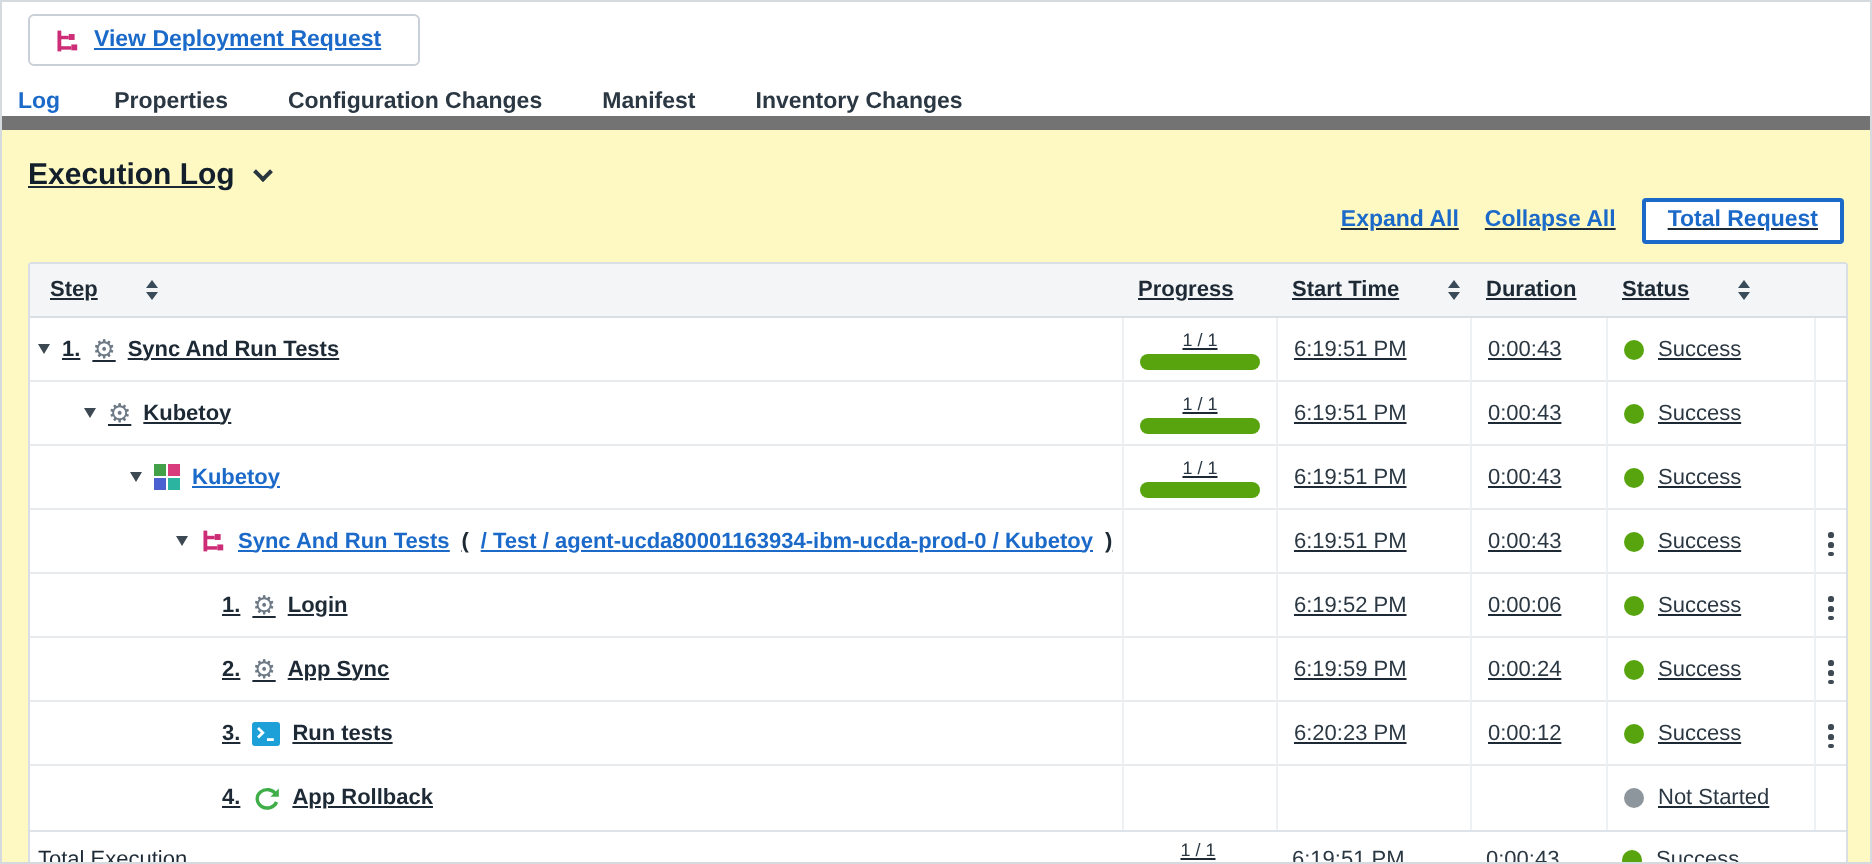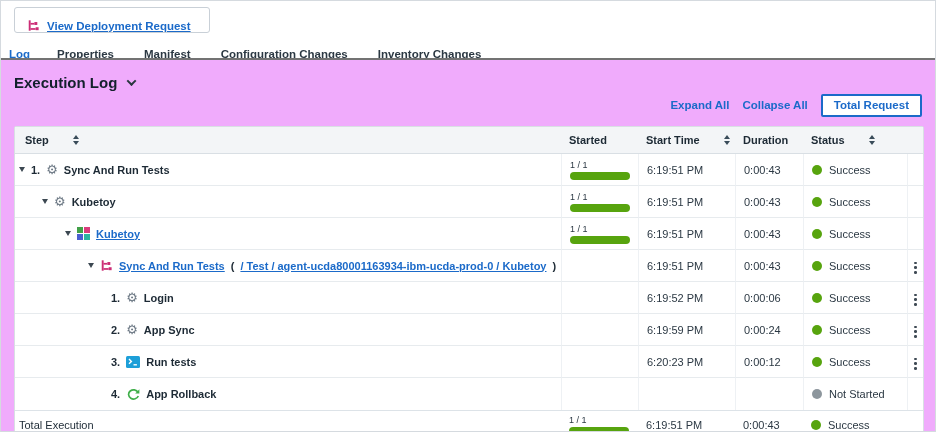--- a/index.html
+++ b/index.html
@@ -3,36 +3,36 @@
 <meta charset="utf-8">
 <style>
   * { margin:0; padding:0; box-sizing:border-box; }
   html,body { background:#fff; }
   body { font-family:"Liberation Sans", sans-serif; color:#1d2a35; }
   .page { position:relative; width:936px; height:432px; background:#fff; border:1px solid #d5dadf; overflow:hidden; }
 
   
   .topbar { padding:6px 0 0 13px; }
   .breadcrumb { display:inline-flex; align-items:stretch; border:1px solid #c9d0d7; border-radius:3px; height:26px; background:#fff; }
-  .bc-left { display:flex; align-items:flex-end; gap:7px; padding:0 18px 0 12px; }
+  .bc-left { display:flex; align-items:center; gap:7px; padding:0 18px 0 12px; }
   .bc-link { color:#1b6ac9; font-size:11.5px; font-weight:bold; text-decoration:underline; cursor:pointer; }
   .bc-right { position:relative; display:flex; align-items:center; padding:0 18px 0 22px; }
   .bc-notch { position:absolute; left:-6px; top:50%; width:12px; height:12px; background:#fff;
               transform:translateY(-50%) rotate(45deg); border-left:1px solid #c9d0d7; border-bottom:1px solid #c9d0d7; }
   .bc-current { font-size:11.5px; font-weight:bold; color:#2b3843; }
   .ico-proc { width:13px; height:13px; fill:#cc2d76; flex:0 0 auto; }
 
   
   .tabs { display:flex; margin-top:5px; padding-left:0; }
   .tab { font-size:11.5px; font-weight:bold; color:#2b3843; padding:7px 15px 6px 15px; cursor:pointer; border-bottom:3px solid transparent; }
   .tab:first-child { padding-left:8px; padding-right:12px; }
   .tab.active { color:#1b6ac9; border-bottom-color:#1b6ac9; }
 
   
-  .content { position:absolute; top:57px; left:0; right:0; bottom:0; background:#f0abfc; border-top:2px solid #737373; padding:0 13px; }
+  .content { position:absolute; top:57px; left:0; right:0; bottom:0; background:#fef9c3; border-top:7px solid #737373; padding:0 13px;text-decoration:underline; }
   .section-head { display:flex; align-items:center; margin-top:13px; height:18px; }
   .section-title { font-size:15px; font-weight:bold; color:#13202c; }
   .chev-down { width:7px; height:7px; border-right:2px solid #29363f; border-bottom:2px solid #29363f;
                transform:rotate(45deg) translate(-1px,-1px); margin-left:11px; cursor:pointer; }
   .controls { display:flex; justify-content:flex-end; align-items:center; gap:13px; margin-top:2px; height:24px; }
   .ctrl-link { color:#1b6ac9; font-size:11.5px; font-weight:bold; cursor:pointer; }
   .btn { height:23px; padding:0 11px; background:#fff; border:2px solid #1b6ac9; border-radius:2px;
          color:#1b6ac9; font-size:11.5px; font-weight:bold; font-family:inherit; cursor:pointer; }
   .controls .btn + .btn { margin-left:-5px; }
 
@@ -59,21 +59,21 @@
   .steplabel { font-weight:bold; color:#1d2a35; }
   .steplink { font-weight:bold; color:#1b6ac9; text-decoration:underline; cursor:pointer; }
   .paren { font-weight:bold; color:#1d2a35; }
   .ico-gear { font-size:13px; line-height:13px; color:#6d7985; flex:0 0 auto; }
   .ico-comp { display:grid; grid-template-columns:6px 6px; grid-template-rows:6px 6px; gap:1px; flex:0 0 auto; }
   .ico-comp i { display:block; }
   .ico-comp .c1{background:#42a048;} .ico-comp .c2{background:#d93c7c;}
   .ico-comp .c3{background:#4a5fd0;} .ico-comp .c4{background:#2bb5a0;}
   .ico-term, .ico-roll { width:14px; height:12px; flex:0 0 auto; }
 
-  .prog { width:60px; margin-left:8px; }
+  .prog { width:60px; margin-left:8px; text-align:center; }
   .prog-label { font-size:9px; color:#2b3843; margin-bottom:2px; }
   .prog-bar { height:8px; border-radius:4px; background:#57a40e; }
 
   .timecell, .durcell { padding-left:8px; color:#2b3843; }
   .statuscell { display:flex; align-items:center; gap:7px; padding-left:8px; }
   .dot { width:10px; height:10px; border-radius:50%; flex:0 0 auto; }
   .dot.green { background:#57a40e; }
   .dot.gray { background:#8d969d; }
   .statustext { color:#2b3843; }
 
@@ -96,22 +96,22 @@
           <rect x="10" y="9" width="3.4" height="3.4"></rect>
         </svg>
         <span class="bc-link">View Deployment Request</span>
       </div>
     </div>
   </div>
 
   <div class="tabs" id="tabs">
       <span class="tab active">Log</span>
       <span class="tab">Properties</span>
+      <span class="tab">Configuration Changes</span>
       <span class="tab">Manifest</span>
-      <span class="tab">Configuration Changes</span>
       <span class="tab">Inventory Changes</span>
     </div>
 
   <div class="content">
     <div class="section-head">
       <span class="section-title">Execution Log</span>
       <span class="chev-down"></span>
     </div>
 
     <div class="controls">
@@ -135,21 +135,21 @@
               <span class="th-inner">
                 <span>Step</span>
                 <span class="sort">
                   <i class="up"></i>
                   <i class="dn"></i>
                 </span>
               </span>
             </th>
             <th>
               <span class="th-inner">
-                <span>Started</span>
+                <span>Progress</span>
               </span>
             </th>
             <th>
               <span class="th-inner">
                 <span>Start Time</span>
                 <span class="sort">
                   <i class="up"></i>
                   <i class="dn"></i>
                 </span>
               </span>

